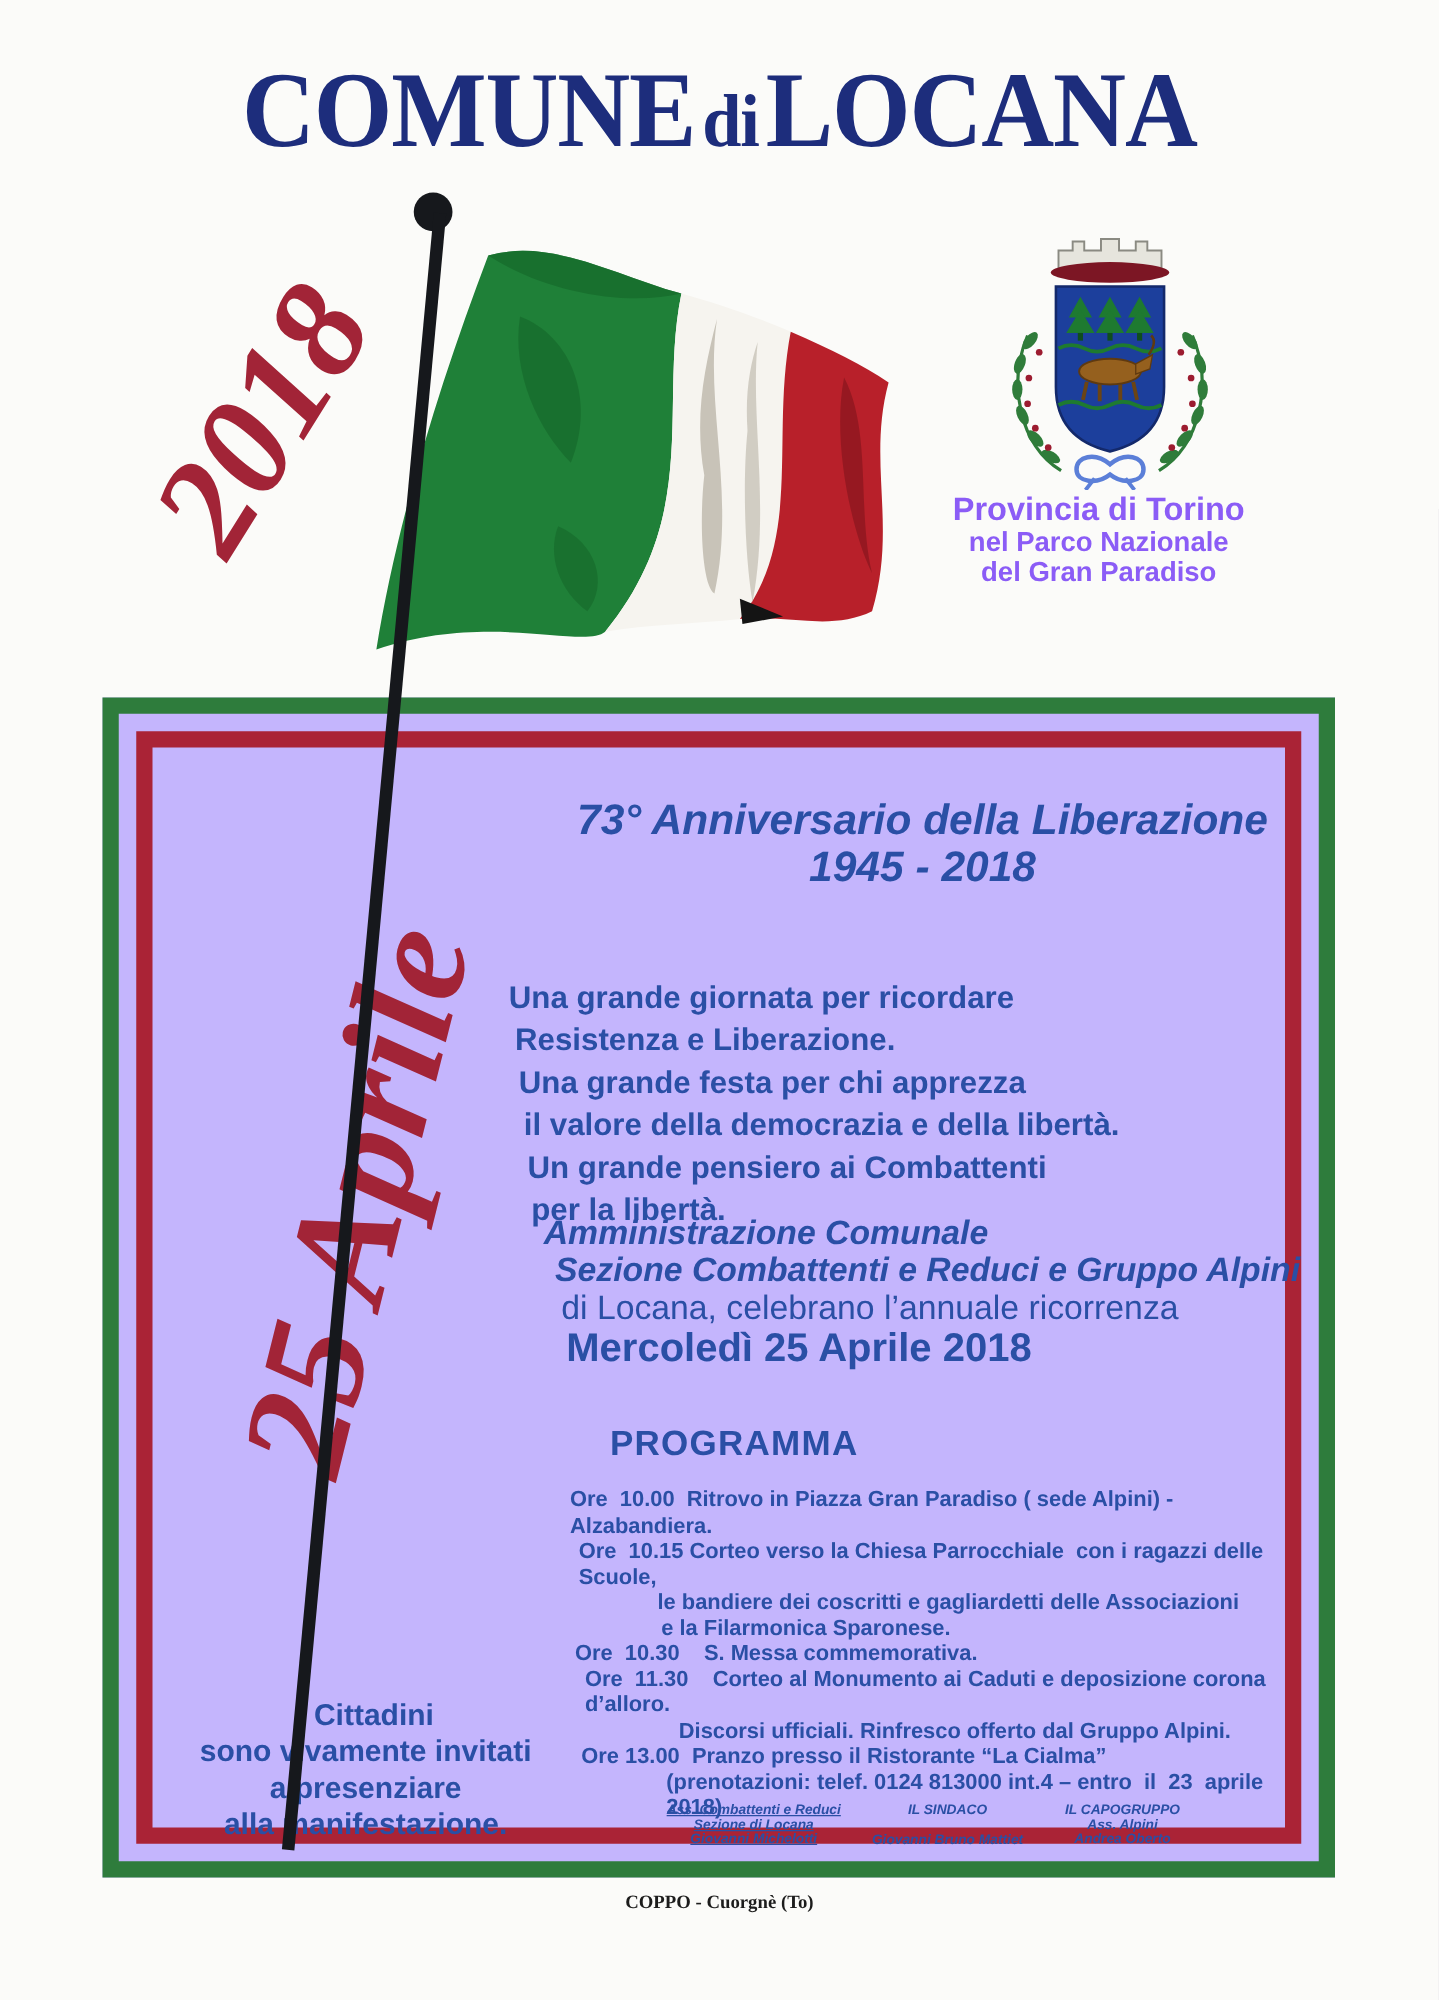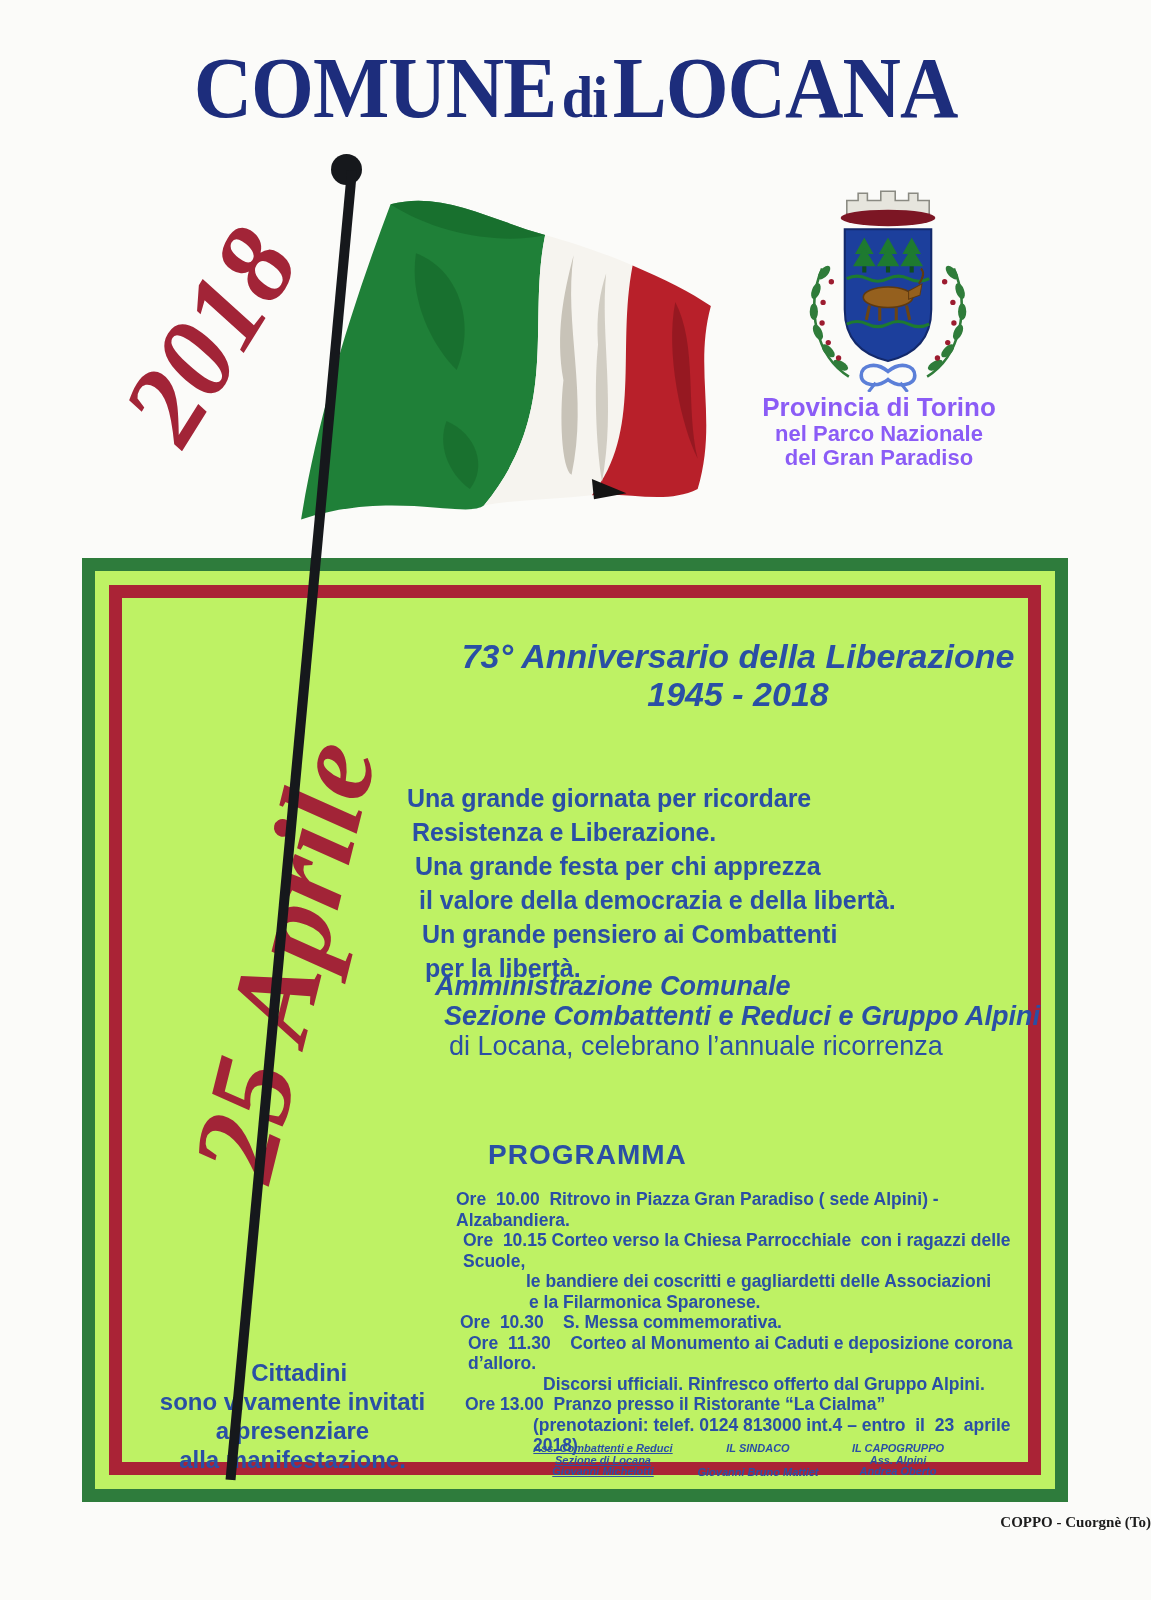--- a/index.html
+++ b/index.html
@@ -26,21 +26,21 @@
     background:#16181c;z-index:7;}
   #flag-svg{position:absolute;left:238px;top:182px;z-index:5;}
   
   #crest-svg{position:absolute;left:783px;top:186px;z-index:2;}
   #crest-caption{position:absolute;left:750px;top:392px;width:258px;text-align:center;
     color:#8b5cf6;line-height:24px;z-index:2;}
   #crest-caption .cap1{font-size:26px;font-weight:bold;line-height:30px;}
   #crest-caption .cap23{font-size:22px;font-weight:bold;}
   
   #poster-box{position:absolute;left:82px;top:558px;width:986px;height:944px;
-    border:13px solid #2e7c3c;box-sizing:border-box;background:#bef264;z-index:1;padding-left:30px;}
+    border:13px solid #2e7c3c;box-sizing:border-box;background:#c4b5fd;z-index:1;padding-left:30px;}
   #poster-box-red{position:absolute;left:14px;top:14px;right:14px;bottom:14px;
     border:13px solid #aa2336;}
   #box-content{position:absolute;left:0;top:0;width:100%;height:100%;color:#2a4fa5;}
   #heading{position:absolute;left:208px;top:66px;width:870px;text-align:center;
     font-size:34px;font-weight:bold;font-style:italic;line-height:38px;}
   #heading{width:870px;left:208px;}
   #heading .h-line{transform:none;}
   #intro{position:absolute;left:312px;top:210px;font-size:25px;font-weight:bold;line-height:34px;}
   #intro div{white-space:pre-wrap;}
   #intro div:nth-child(1){margin-left:0;}
@@ -72,21 +72,21 @@
   #invitation{position:absolute;left:0;top:787px;width:395px;text-align:center;
     font-size:24px;font-weight:bold;line-height:29px;}
   
   .sig-col{position:absolute;top:872px;text-align:center;font-size:11px;font-weight:bold;
     font-style:italic;line-height:11.5px;color:#2a4fa5;}
   #sig-col1{left:388px;width:240px;text-decoration:underline;}
   #sig-col2{left:563px;width:200px;}
   #sig-col3{left:703px;width:200px;}
   #sig-col2 .sig-gap{margin-top:12px;}
   
-  #printer-footer{position:absolute;left:0;top:1514px;width:1151px;text-align:right;
+  #printer-footer{position:absolute;left:0;top:1514px;width:1151px;text-align:center;
     font-family:"Liberation Serif",serif;font-weight:bold;font-size:15px;color:#1c1c1c;}
 </style>
 </head>
 <body>
 
 <div id="page">
 
   <div id="main-title"><span class="big">COMUNE</span><span class="small">di</span><span class="big">LOCANA</span></div>
 
   <div id="year-banner" class="rot-banner">2018</div>
@@ -190,20 +190,21 @@
         <div>Una grande festa per chi apprezza</div>
         <div>il valore della democrazia e della libertà.</div>
         <div>Un grande pensiero ai Combattenti</div>
         <div>per la libertà.</div>
       </div>
 
       <div id="organizers">
         <div class="org-it">Amministrazione Comunale</div>
         <div class="org-it">Sezione Combattenti e Reduci e Gruppo Alpini</div>
         <div class="org-n" style="font-weight:normal;">di Locana, celebrano l’annuale ricorrenza</div>
+        <div id="event-date">Mercoledì 25 Aprile 2018</div>
       </div>
 
       <div id="program-title">PROGRAMMA</div>
 
       <div id="program-list">
         <div class="prog-line">Ore  10.00  Ritrovo in Piazza Gran Paradiso ( sede Alpini) - Alzabandiera.</div>
         <div class="prog-line">Ore  10.15 Corteo verso la Chiesa Parrocchiale  con i ragazzi delle Scuole,</div>
         <div class="prog-line">le bandiere dei coscritti e gagliardetti delle Associazioni</div>
         <div class="prog-line">e la Filarmonica Sparonese.</div>
         <div class="prog-line">Ore  10.30    S. Messa commemorativa.</div>

